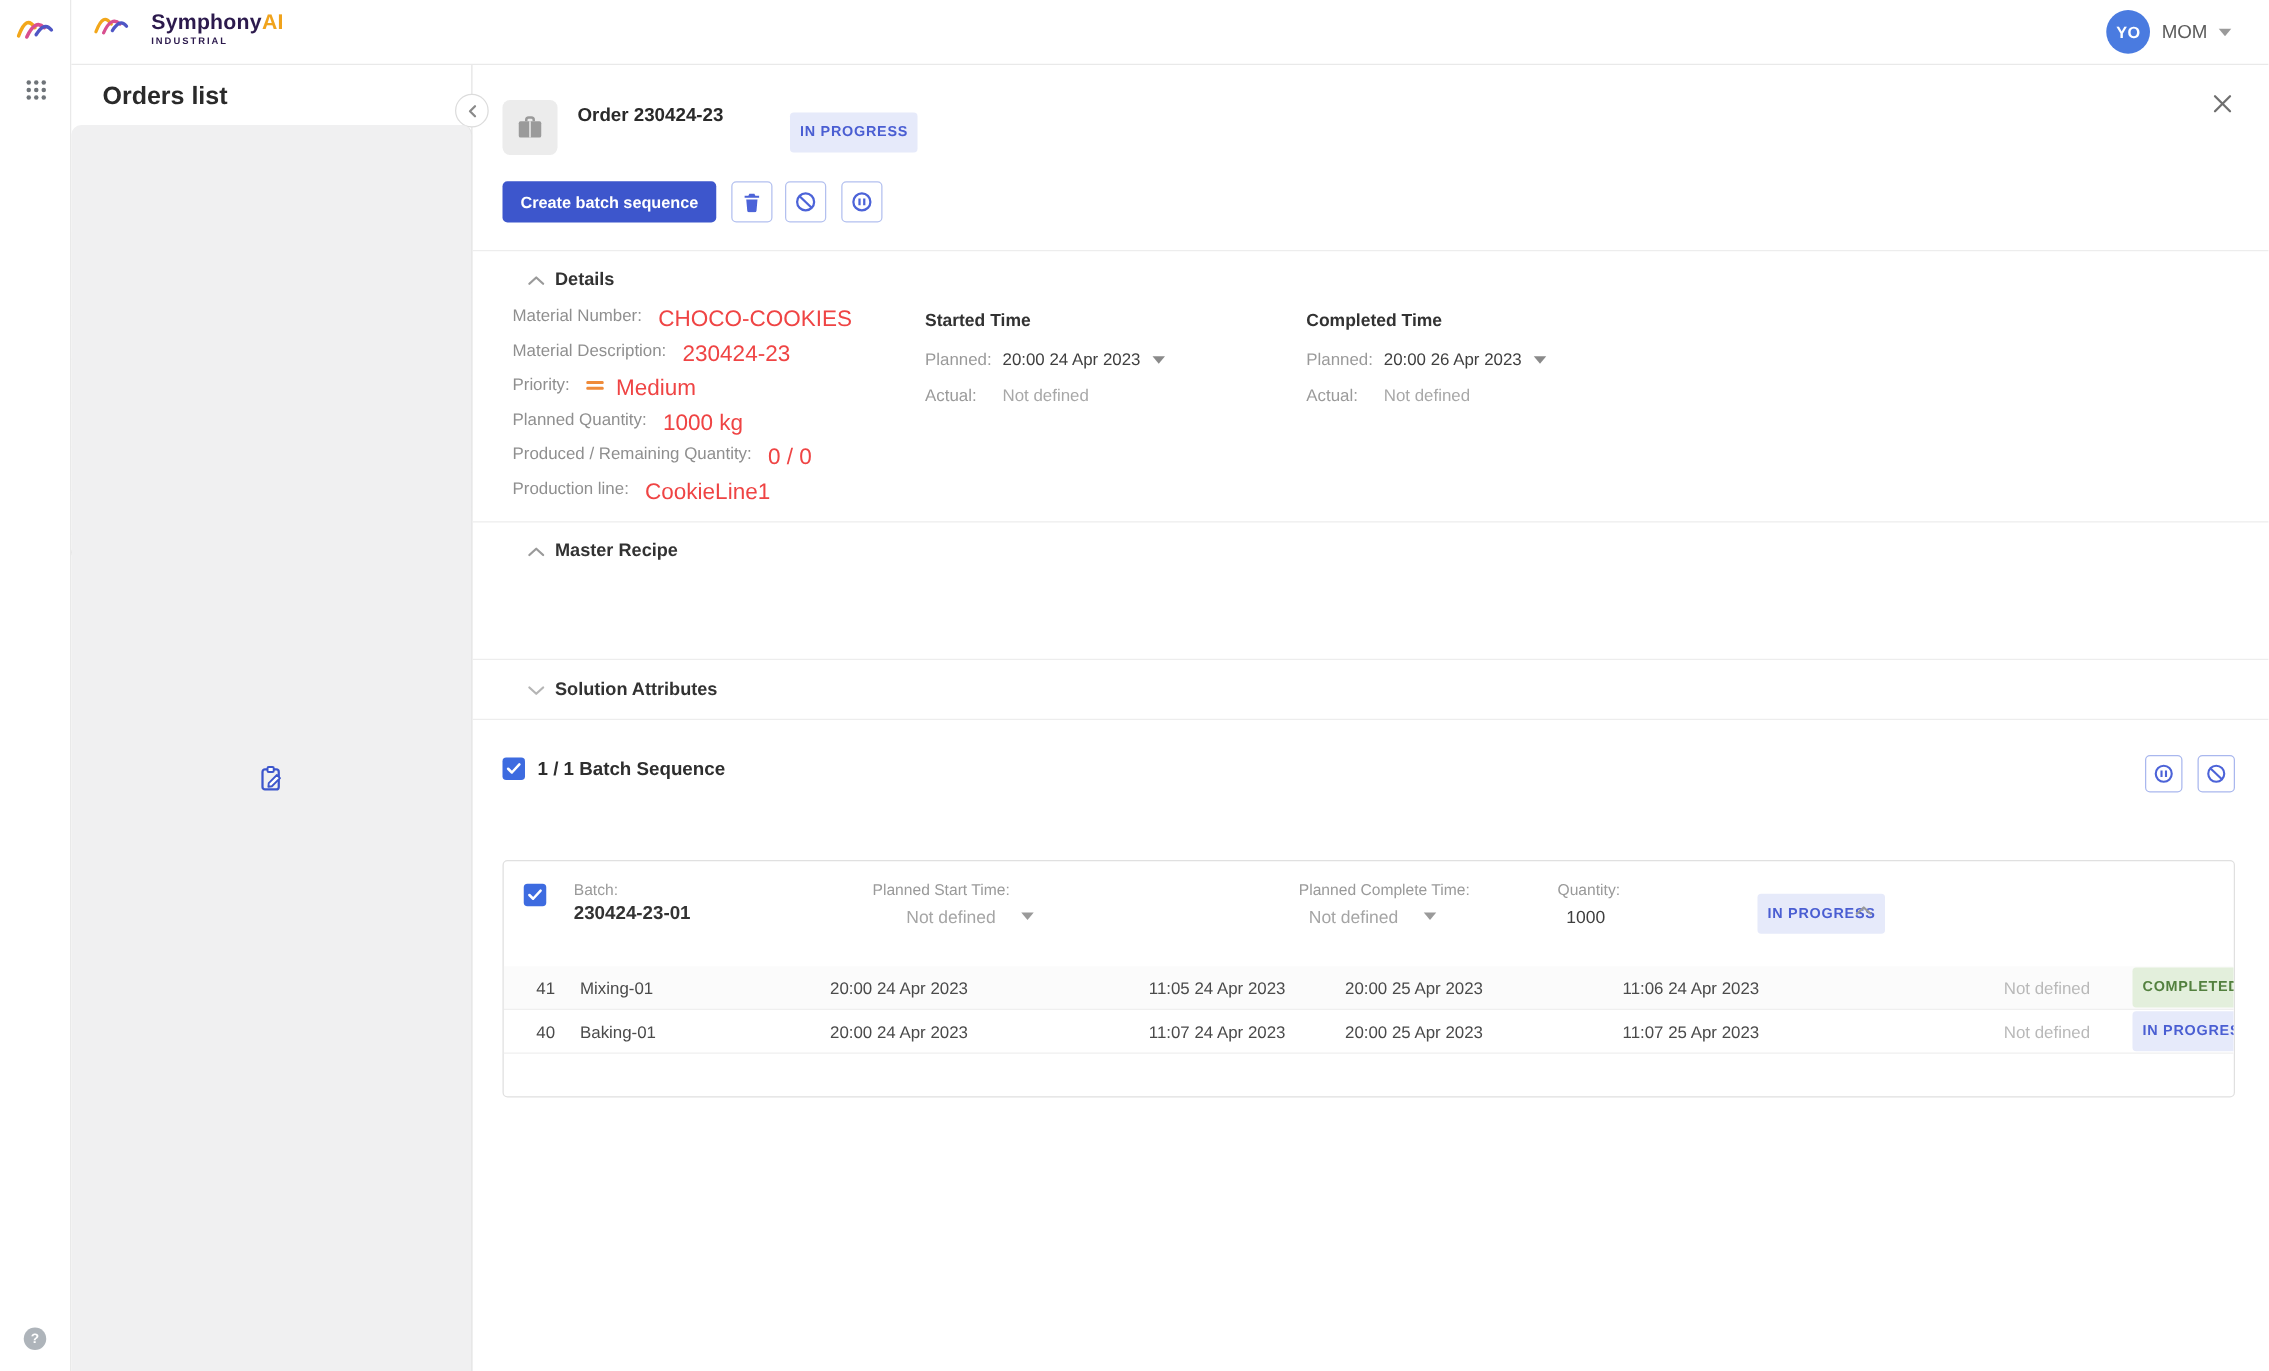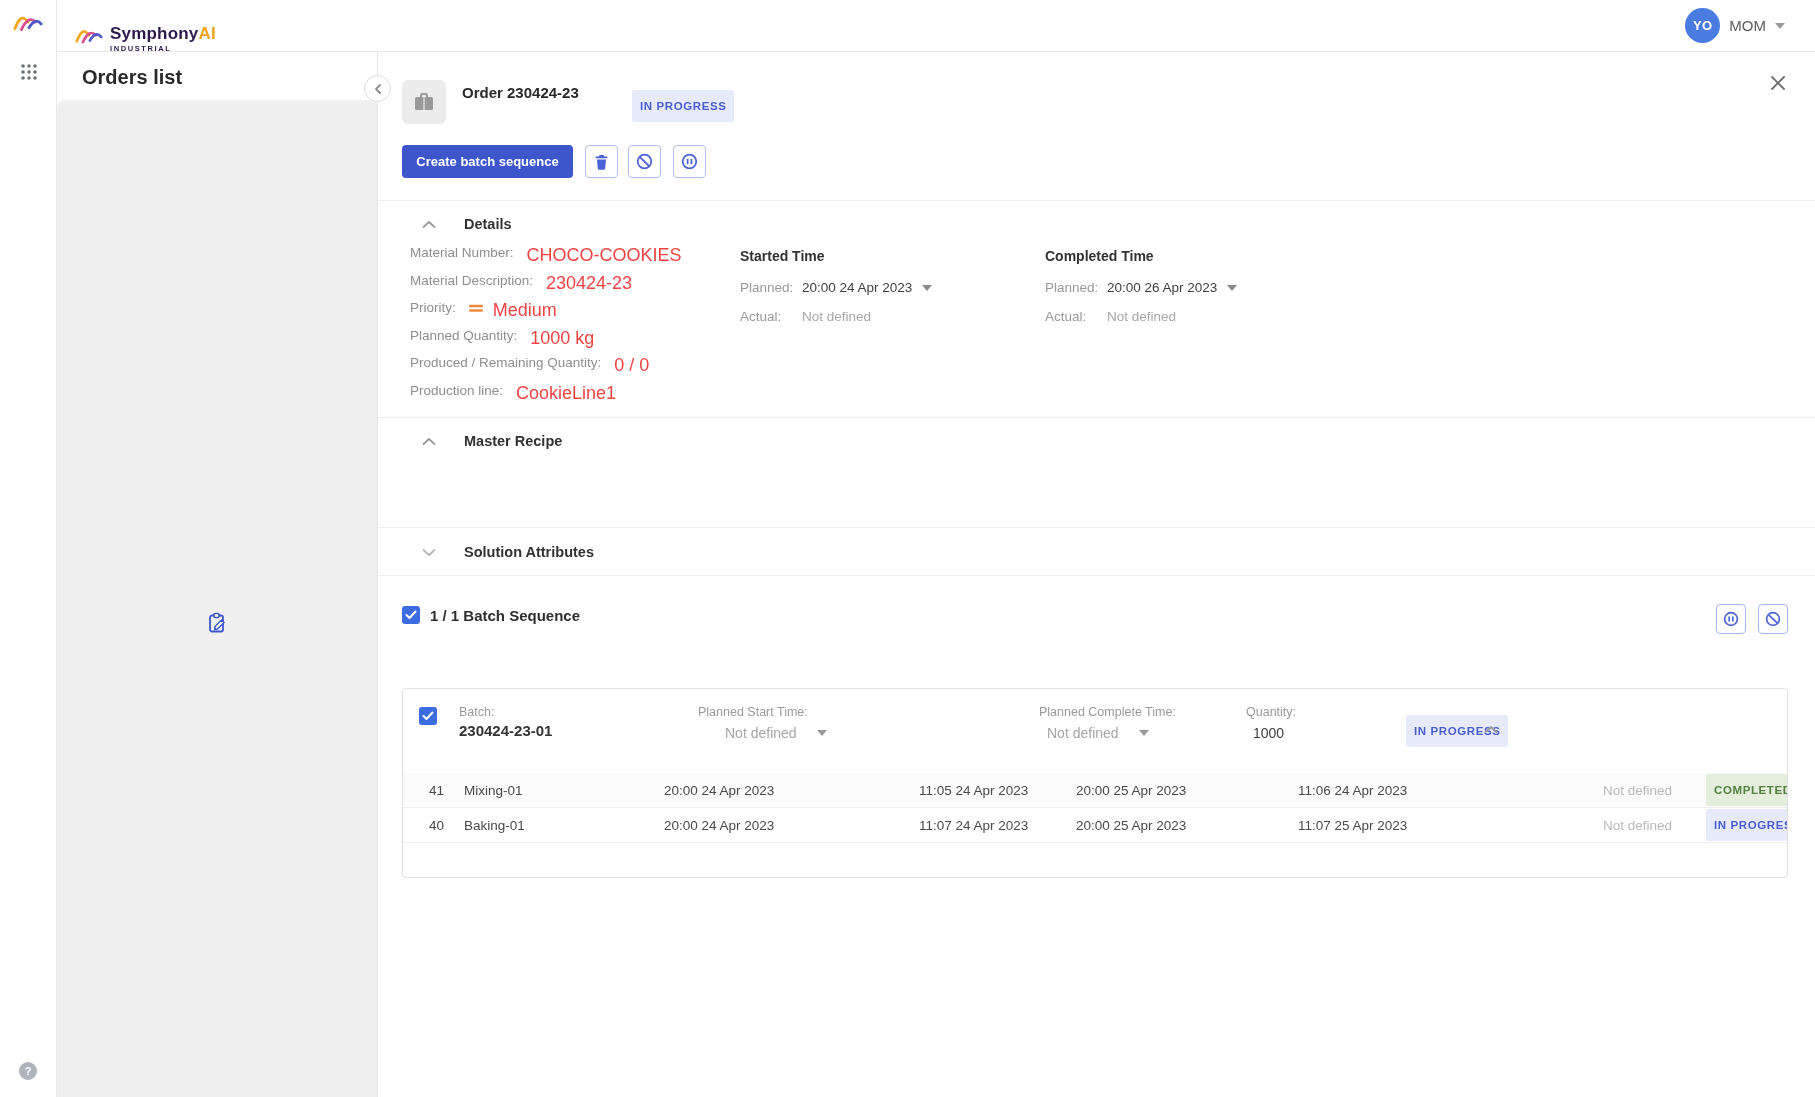--- a/index.html
+++ b/index.html
@@ -10,21 +10,21 @@
   
   .rail { position:absolute; left:0; top:0; width:57px; height:1097px; border-right:1px solid #e9e9e9; background:#fff; z-index:5; }
   .rail-logo { position:absolute; left:13px; top:12px; width:30px; height:24px; cursor:pointer; }
   .rail-btn { position:absolute; left:7px; width:44px; height:44px; display:flex; align-items:center; justify-content:center; border-radius:8px; cursor:pointer; }
   .rail-btn.apps { top:50px; }
   .rail-btn.orders { top:100px; background:#f0f0f1; }
   .rail-help { position:absolute; left:19px; bottom:17px; width:18px; height:18px; border-radius:50%; background:#aeb4ba; color:#fff; font-size:11px; font-weight:700; display:flex; align-items:center; justify-content:center; cursor:pointer; }
 
   
   .topbar { position:absolute; left:57px; top:0; width:1758px; height:52px; border-bottom:1px solid #e9e9e9; background:#fff; z-index:4; }
-  .brand { position:absolute; left:18px; top:25px; display:flex; align-items:flex-start; gap:7px; }
+  .brand { position:absolute; left:18px; top:9px; display:flex; align-items:flex-start; gap:18px; }
   .brand-text { display:flex; flex-direction:column; line-height:1; }
   .brand-name { font-size:17px; font-weight:800; color:#2c1a4d; letter-spacing:.2px; }
   .brand-name .ai { color:#f0a31c; }
   .brand-sub { font-size:7.5px; font-weight:700; letter-spacing:1.6px; color:#2c1a4d; margin-top:3px; }
   .topbar-title { position:absolute; left:0; right:0; top:17px; text-align:center; font-size:15px; color:#7e7e7e; pointer-events:none; }
   .userbox { position:absolute; right:30px; top:8px; display:flex; align-items:center; gap:9px; cursor:pointer; }
   .avatar { width:35px; height:35px; border-radius:50%; background:#4a7be0; color:#fff; font-size:13px; font-weight:700; display:flex; align-items:center; justify-content:center; letter-spacing:.5px; }
   .user-label { font-size:15px; color:#5c5c5c; }
   .caret { width:0; height:0; border-left:5px solid transparent; border-right:5px solid transparent; border-top:6px solid #9a9a9a; }
 
@@ -60,21 +60,21 @@
   .order-tile { position:absolute; left:24px; top:28px; width:44px; height:44px; background:#ececec; border-radius:6px; display:flex; align-items:center; justify-content:center; }
   .order-title { position:absolute; left:84px; top:32px; font-size:15px; font-weight:700; color:#2a2a2a; }
   .order-badge { position:absolute; left:254px; top:38px; }
   .btn-primary { position:absolute; left:24px; top:93px; width:171px; height:33px; background:#3d56cc; color:#fff; border:none; border-radius:4px; font-size:13px; font-weight:700; font-family:inherit; cursor:pointer; }
   .icon-btn { position:absolute; top:93px; width:33px; height:33px; border:1px solid #b3c0ef; border-radius:4px; background:#fff; display:flex; align-items:center; justify-content:center; cursor:pointer; }
   .icon-btn.trash { left:207px; }
   .icon-btn.ban   { left:250px; }
   .icon-btn.pause { left:295px; }
 
   .divider { position:absolute; left:0; right:0; height:1px; background:#ededed; }
-  .sec-head { position:absolute; display:flex; align-items:center; gap:28px; cursor:pointer; }
+  .sec-head { position:absolute; display:flex; align-items:center; gap:8px; cursor:pointer; }
   .sec-head .t { font-size:14.5px; font-weight:700; color:#323232; }
 
   .fields { position:absolute; left:32px; top:193px; }
   .frow { height:27.5px; display:flex; align-items:flex-start; }
   .flabel { font-size:13.5px; color:#8f8f8f; margin-right:13px; white-space:nowrap; }
   .fvalue { font-size:18px; color:#ef4444; white-space:nowrap; }
   .prio-ic { display:inline-block; margin:3px 10px 0 0; }
 
   .timecol { position:absolute; top:196px; }
   .timecol .th { font-size:14px; font-weight:700; color:#323232; }

